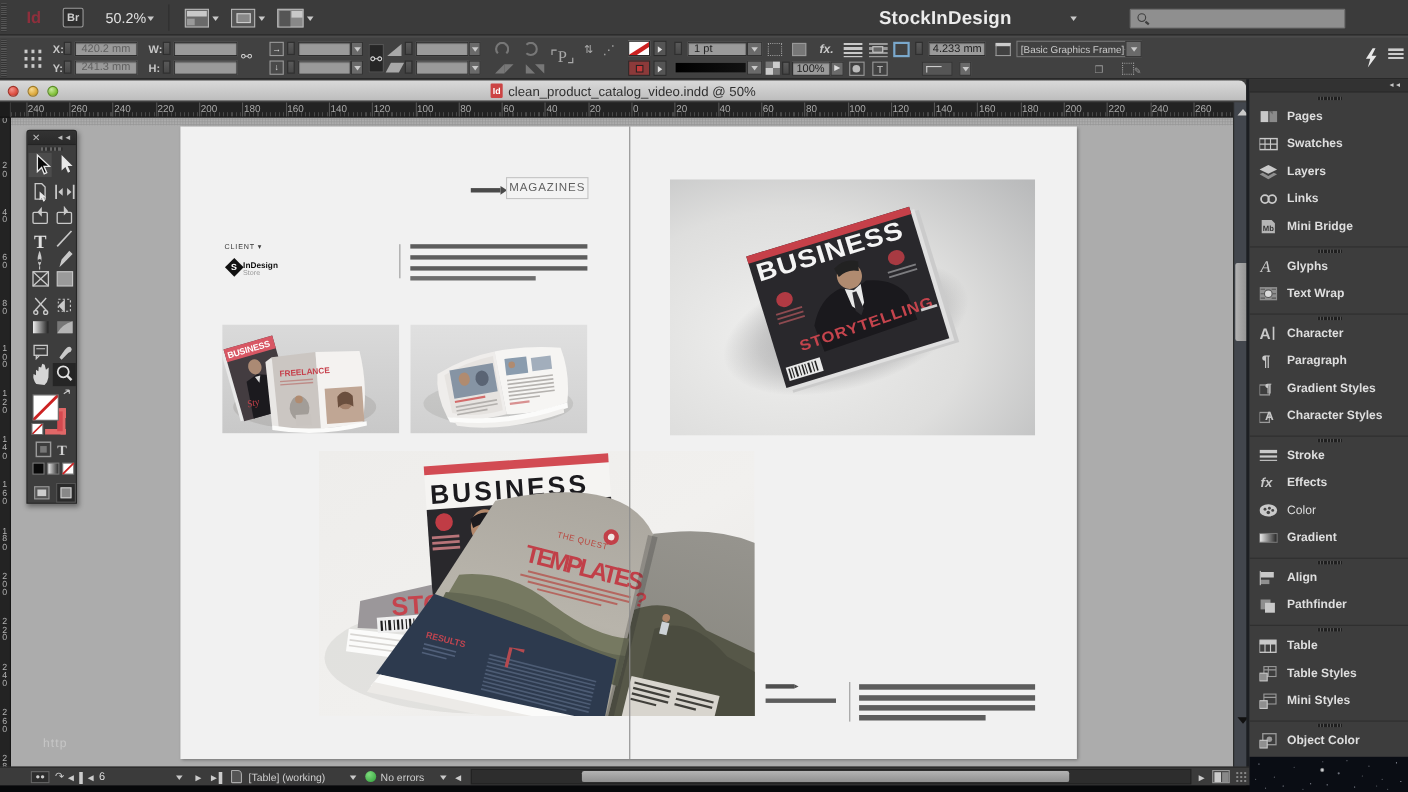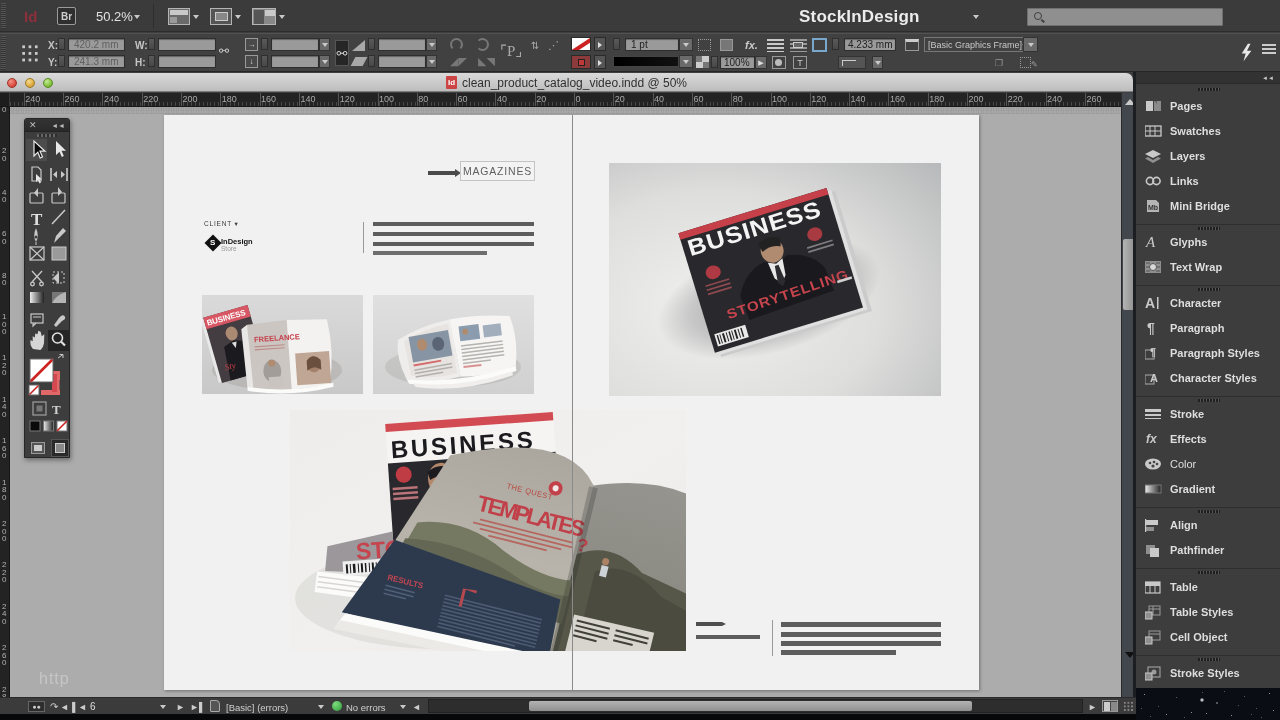--- a/index.html
+++ b/index.html
@@ -539,21 +539,21 @@
       <div class="abs" style="left:532px;top:520px;width:64px;height:4px;background:#5d5d5d;"></div>
       <div class="abs" style="left:608px;top:505px;width:1px;height:36px;background:#9a9a9a;"></div>
       <div class="abs" style="left:617px;top:507px;width:160px;height:5px;background:#5d5d5d;"></div>
       <div class="abs" style="left:617px;top:517px;width:160px;height:5px;background:#5d5d5d;"></div>
       <div class="abs" style="left:617px;top:526px;width:160px;height:5px;background:#5d5d5d;"></div>
       <div class="abs" style="left:617px;top:535px;width:115px;height:5px;background:#5d5d5d;"></div>
     </div>
 
     <div class="abs" style="left:562px;top:8px;width:1px;height:575px;background:#8a8a8a;"></div>
 
-    <div class="abs" style="left:29px;top:563px;font-size:16px;color:#c6c6c6;letter-spacing:1px;">http</div>
+    <div class="abs" style="left:29px;top:563px;font-size:11px;color:#c6c6c6;letter-spacing:1px;">http</div>
   </div>
 
   <div id="toolbar" class="abs" style="left:24px;top:118px;width:46px;height:340px;background:#3d3d3d;border:1px solid #262626;border-radius:3px 3px 0 0;box-shadow:1px 2px 5px rgba(0,0,0,.4);">
     <div class="abs" style="left:0;top:0;width:44px;height:13px;background:linear-gradient(#333,#2a2a2a);border-bottom:1px solid #222;border-radius:3px 3px 0 0;">
       <div class="abs" style="left:4px;top:3px;color:#bbb;font-size:9px;line-height:7px;">✕</div>
       <div class="abs" style="right:4px;top:3px;color:#bbb;font-size:7px;line-height:7px;">◄◄</div>
     </div>
     <div class="abs" style="left:12px;top:15px;width:20px;height:3px;background-image:repeating-linear-gradient(90deg,#666 0 2px,#2e2e2e 2px 4px);"></div>
     <svg class="abs" style="left:0;top:18px;" width="44" height="302" viewBox="0 0 44 302">
       <defs>
@@ -721,21 +721,21 @@
           </svg></div>
         <div class="abs" style="left:34px;top:225px;font-size:11px;font-weight:bold;color:#dedede;">Character</div>
         <div class="abs" style="left:9px;top:248px;width:17px;height:16px;"><svg width="17" height="16" viewBox="0 0 17 16">
             <text x="2" y="13" font-size="14" font-weight="bold" fill="#c9c9c9">¶</text>
           </svg></div>
         <div class="abs" style="left:34px;top:250px;font-size:11px;font-weight:bold;color:#dedede;">Paragraph</div>
         <div class="abs" style="left:9px;top:273px;width:17px;height:16px;"><svg width="17" height="16" viewBox="0 0 17 16">
             <rect x="0" y="5" width="9" height="9" fill="none" stroke="#9a9a9a" stroke-width="1.2"></rect>
             <text x="5" y="11" font-size="11" font-weight="bold" fill="#c9c9c9">¶</text>
           </svg></div>
-        <div class="abs" style="left:34px;top:275px;font-size:11px;font-weight:bold;color:#dedede;">Paragraph Styles</div>
+        <div class="abs" style="left:34px;top:275px;font-size:11px;font-weight:bold;color:#dedede;">Gradient Styles</div>
         <div class="abs" style="left:9px;top:298px;width:17px;height:16px;"><svg width="17" height="16" viewBox="0 0 17 16">
             <rect x="0" y="5" width="9" height="9" fill="none" stroke="#9a9a9a" stroke-width="1.2"></rect>
             <text x="5" y="12" font-size="11" font-weight="bold" fill="#c9c9c9">A</text>
           </svg></div>
         <div class="abs" style="left:34px;top:300px;font-size:11px;font-weight:bold;color:#dedede;">Character Styles</div>
         <div class="abs" style="left:9px;top:334px;width:17px;height:16px;"><svg width="17" height="16" viewBox="0 0 17 16">
             <rect x="0" y="3" width="16" height="3" fill="#c9c9c9"></rect>
             <rect x="0" y="8" width="16" height="2" fill="#c9c9c9"></rect>
             <rect x="0" y="12" width="16" height="1" fill="#c9c9c9"></rect>
           </svg></div>
@@ -783,41 +783,41 @@
             <rect x="4" y="2" width="11" height="9" fill="none" stroke="#9a9a9a" stroke-width="1"></rect>
             <path d="M4,5 h11 M8,2 v9" stroke="#9a9a9a"></path>
             <rect x="0" y="8" width="7" height="7" fill="#8f8f8f" stroke="#c9c9c9"></rect>
           </svg></div>
         <div class="abs" style="left:34px;top:534px;font-size:11px;font-weight:bold;color:#dedede;">Table Styles</div>
         <div class="abs" style="left:9px;top:557px;width:17px;height:16px;"><svg width="17" height="16" viewBox="0 0 17 16">
             <rect x="4" y="2" width="11" height="9" fill="none" stroke="#9a9a9a" stroke-width="1"></rect>
             <path d="M4,5 h11" stroke="#9a9a9a"></path>
             <rect x="0" y="8" width="7" height="7" fill="#8f8f8f" stroke="#c9c9c9"></rect>
           </svg></div>
-        <div class="abs" style="left:34px;top:559px;font-size:11px;font-weight:bold;color:#dedede;">Cell Object</div>
+        <div class="abs" style="left:34px;top:559px;font-size:11px;font-weight:bold;color:#dedede;">Mini Styles</div>
         <div class="abs" style="left:9px;top:593px;width:17px;height:16px;"><svg width="17" height="16" viewBox="0 0 17 16">
             <rect x="3" y="2" width="12" height="10" fill="none" stroke="#9a9a9a" stroke-width="1.2"></rect>
             <circle cx="9" cy="7" r="2.5" fill="#9a9a9a"></circle>
             <rect x="0" y="8" width="7" height="7" fill="#8f8f8f" stroke="#c9c9c9"></rect>
           </svg></div>
-        <div class="abs" style="left:34px;top:595px;font-size:11px;font-weight:bold;color:#dedede;">Stroke Styles</div>
+        <div class="abs" style="left:34px;top:595px;font-size:11px;font-weight:bold;color:#dedede;">Object Color</div>
       </div>
   </div>
 
   <div class="abs" style="left:0;top:697px;width:1136px;height:17px;background:#3b3b3b;border-top:1px solid #2a2a2a;">
     <div class="abs" style="left:28px;top:3px;width:17px;height:11px;background:#2d2d2d;border:1px solid #666;color:#ccc;font-size:7px;text-align:center;line-height:10px;">●●</div>
     <div class="abs" style="left:50px;top:3px;width:14px;height:11px;color:#ccc;font-size:10px;line-height:11px;">↷</div>
     <div class="abs" style="left:60px;top:4px;color:#ccc;font-size:9px;">◄▐</div>
     <div class="abs" style="left:78px;top:4px;color:#ccc;font-size:9px;">◄</div>
     <div class="abs" style="left:90px;top:3px;color:#ddd;font-size:10px;">6</div>
     <div class="abs dd" style="left:160px;top:7px;"></div>
     <div class="abs" style="left:176px;top:4px;color:#ccc;font-size:9px;">►</div>
     <div class="abs" style="left:190px;top:4px;color:#ccc;font-size:9px;">►▌</div>
     <div class="abs" style="left:210px;top:2px;width:10px;height:12px;border:1px solid #aaa;border-radius:1px 4px 1px 1px;background:#555;"></div>
-    <div class="abs" style="left:226px;top:4px;color:#cfcfcf;font-size:9.5px;">[Basic] (errors)</div>
+    <div class="abs" style="left:226px;top:4px;color:#cfcfcf;font-size:9.5px;">[Table] (working)</div>
     <div class="abs dd" style="left:318px;top:7px;"></div>
     <div class="abs" style="left:332px;top:3px;width:10px;height:10px;border-radius:50%;background:radial-gradient(circle at 35% 30%,#7ddc7d,#2f9e38);"></div>
     <div class="abs" style="left:346px;top:4px;color:#cfcfcf;font-size:9.5px;">No errors</div>
     <div class="abs dd" style="left:400px;top:7px;"></div>
     <div class="abs" style="left:412px;top:4px;color:#ccc;font-size:9px;">◄</div>
 
     <div class="abs" style="left:428px;top:1px;width:655px;height:14px;background:#2d2d2d;border:1px solid #222;">
       <div class="abs" style="left:100px;top:1px;width:443px;height:10px;background:linear-gradient(#b3b3b3,#909090);border-radius:2px;"></div>
     </div>
     <div class="abs" style="left:1088px;top:4px;color:#ccc;font-size:9px;">►</div>

